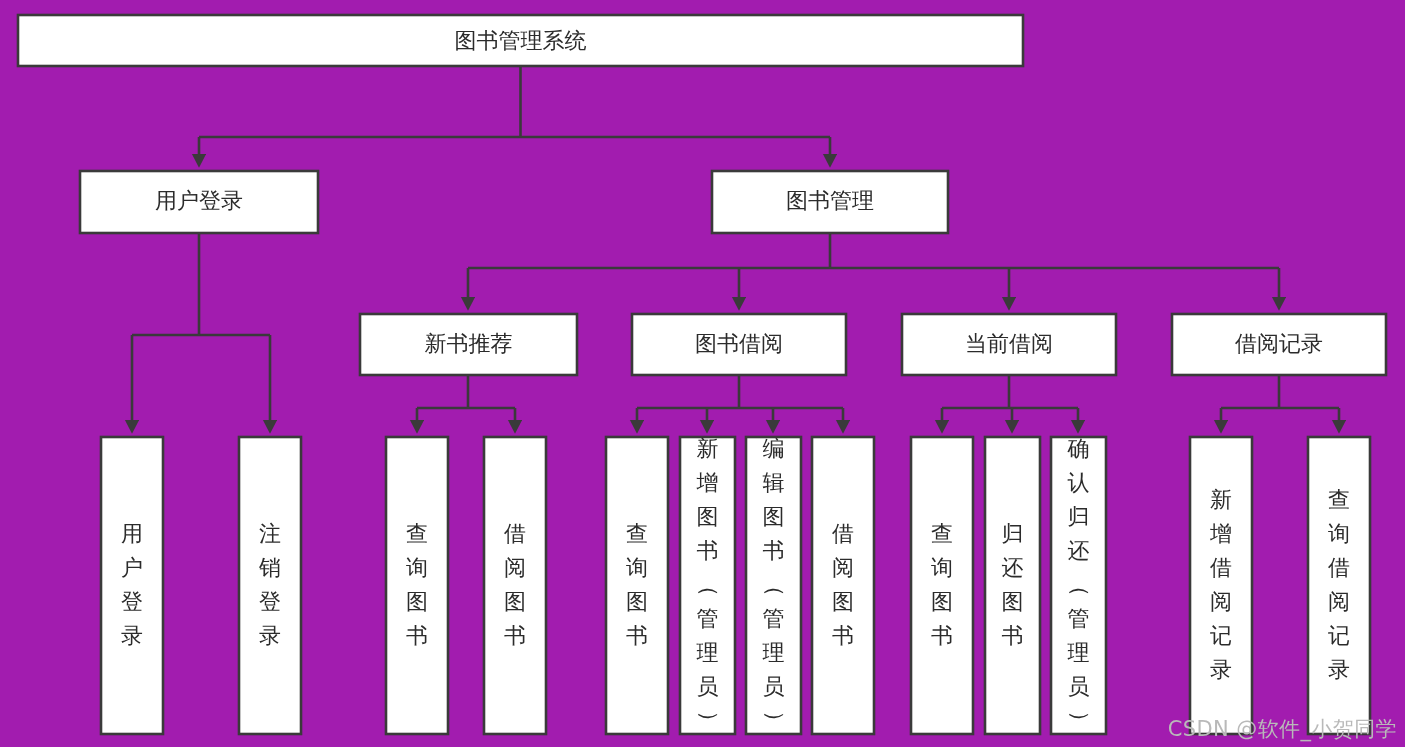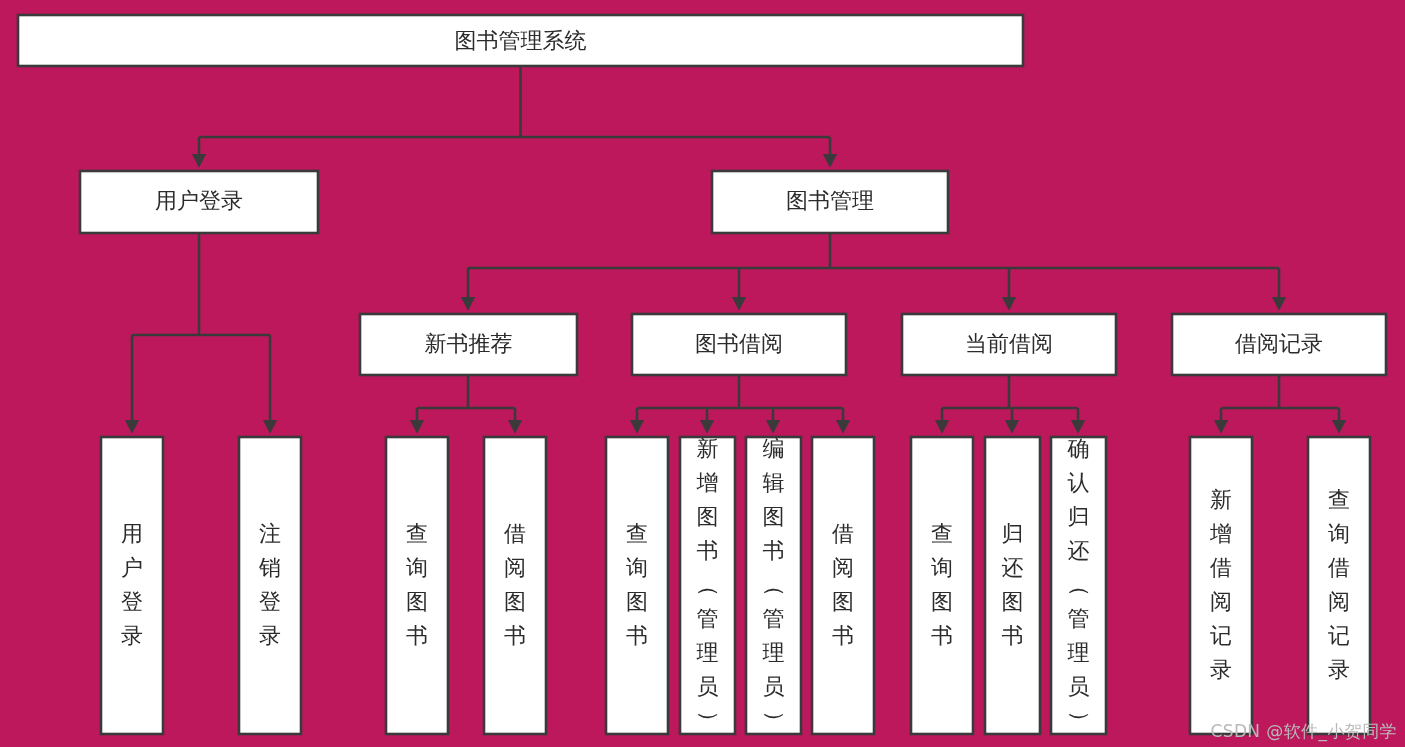--- a/index.html
+++ b/index.html
@@ -11,21 +11,21 @@
   body {
     width: 1405px;
     height: 747px;
     overflow: hidden;
     font-family: "DejaVu Sans", "Liberation Sans", sans-serif;
   }
   #diagram-root {
     position: relative;
     width: 1405px;
     height: 747px;
-    background: #be185d;
+    background: #a21caf;
   }
   svg.diagram-canvas {
     position: absolute;
     left: 0;
     top: 0;
     width: 1405px;
     height: 747px;
     display: block;
   }
   .node-box {
@@ -61,21 +61,21 @@
     font-size: 22px;
     text-anchor: middle;
     dominant-baseline: middle;
   }
   .watermark {
     position: absolute;
     right: 8px;
     bottom: 4px;
     color: #b9b9b9;
     font-family: "DejaVu Sans", "Liberation Sans", sans-serif;
-    font-size: 17px;
+    font-size: 21px;
     letter-spacing: 0.4px;
     white-space: nowrap;
     user-select: none;
   }
 </style>
 </head>
 <body>
 
 <div id="diagram-root">
 

